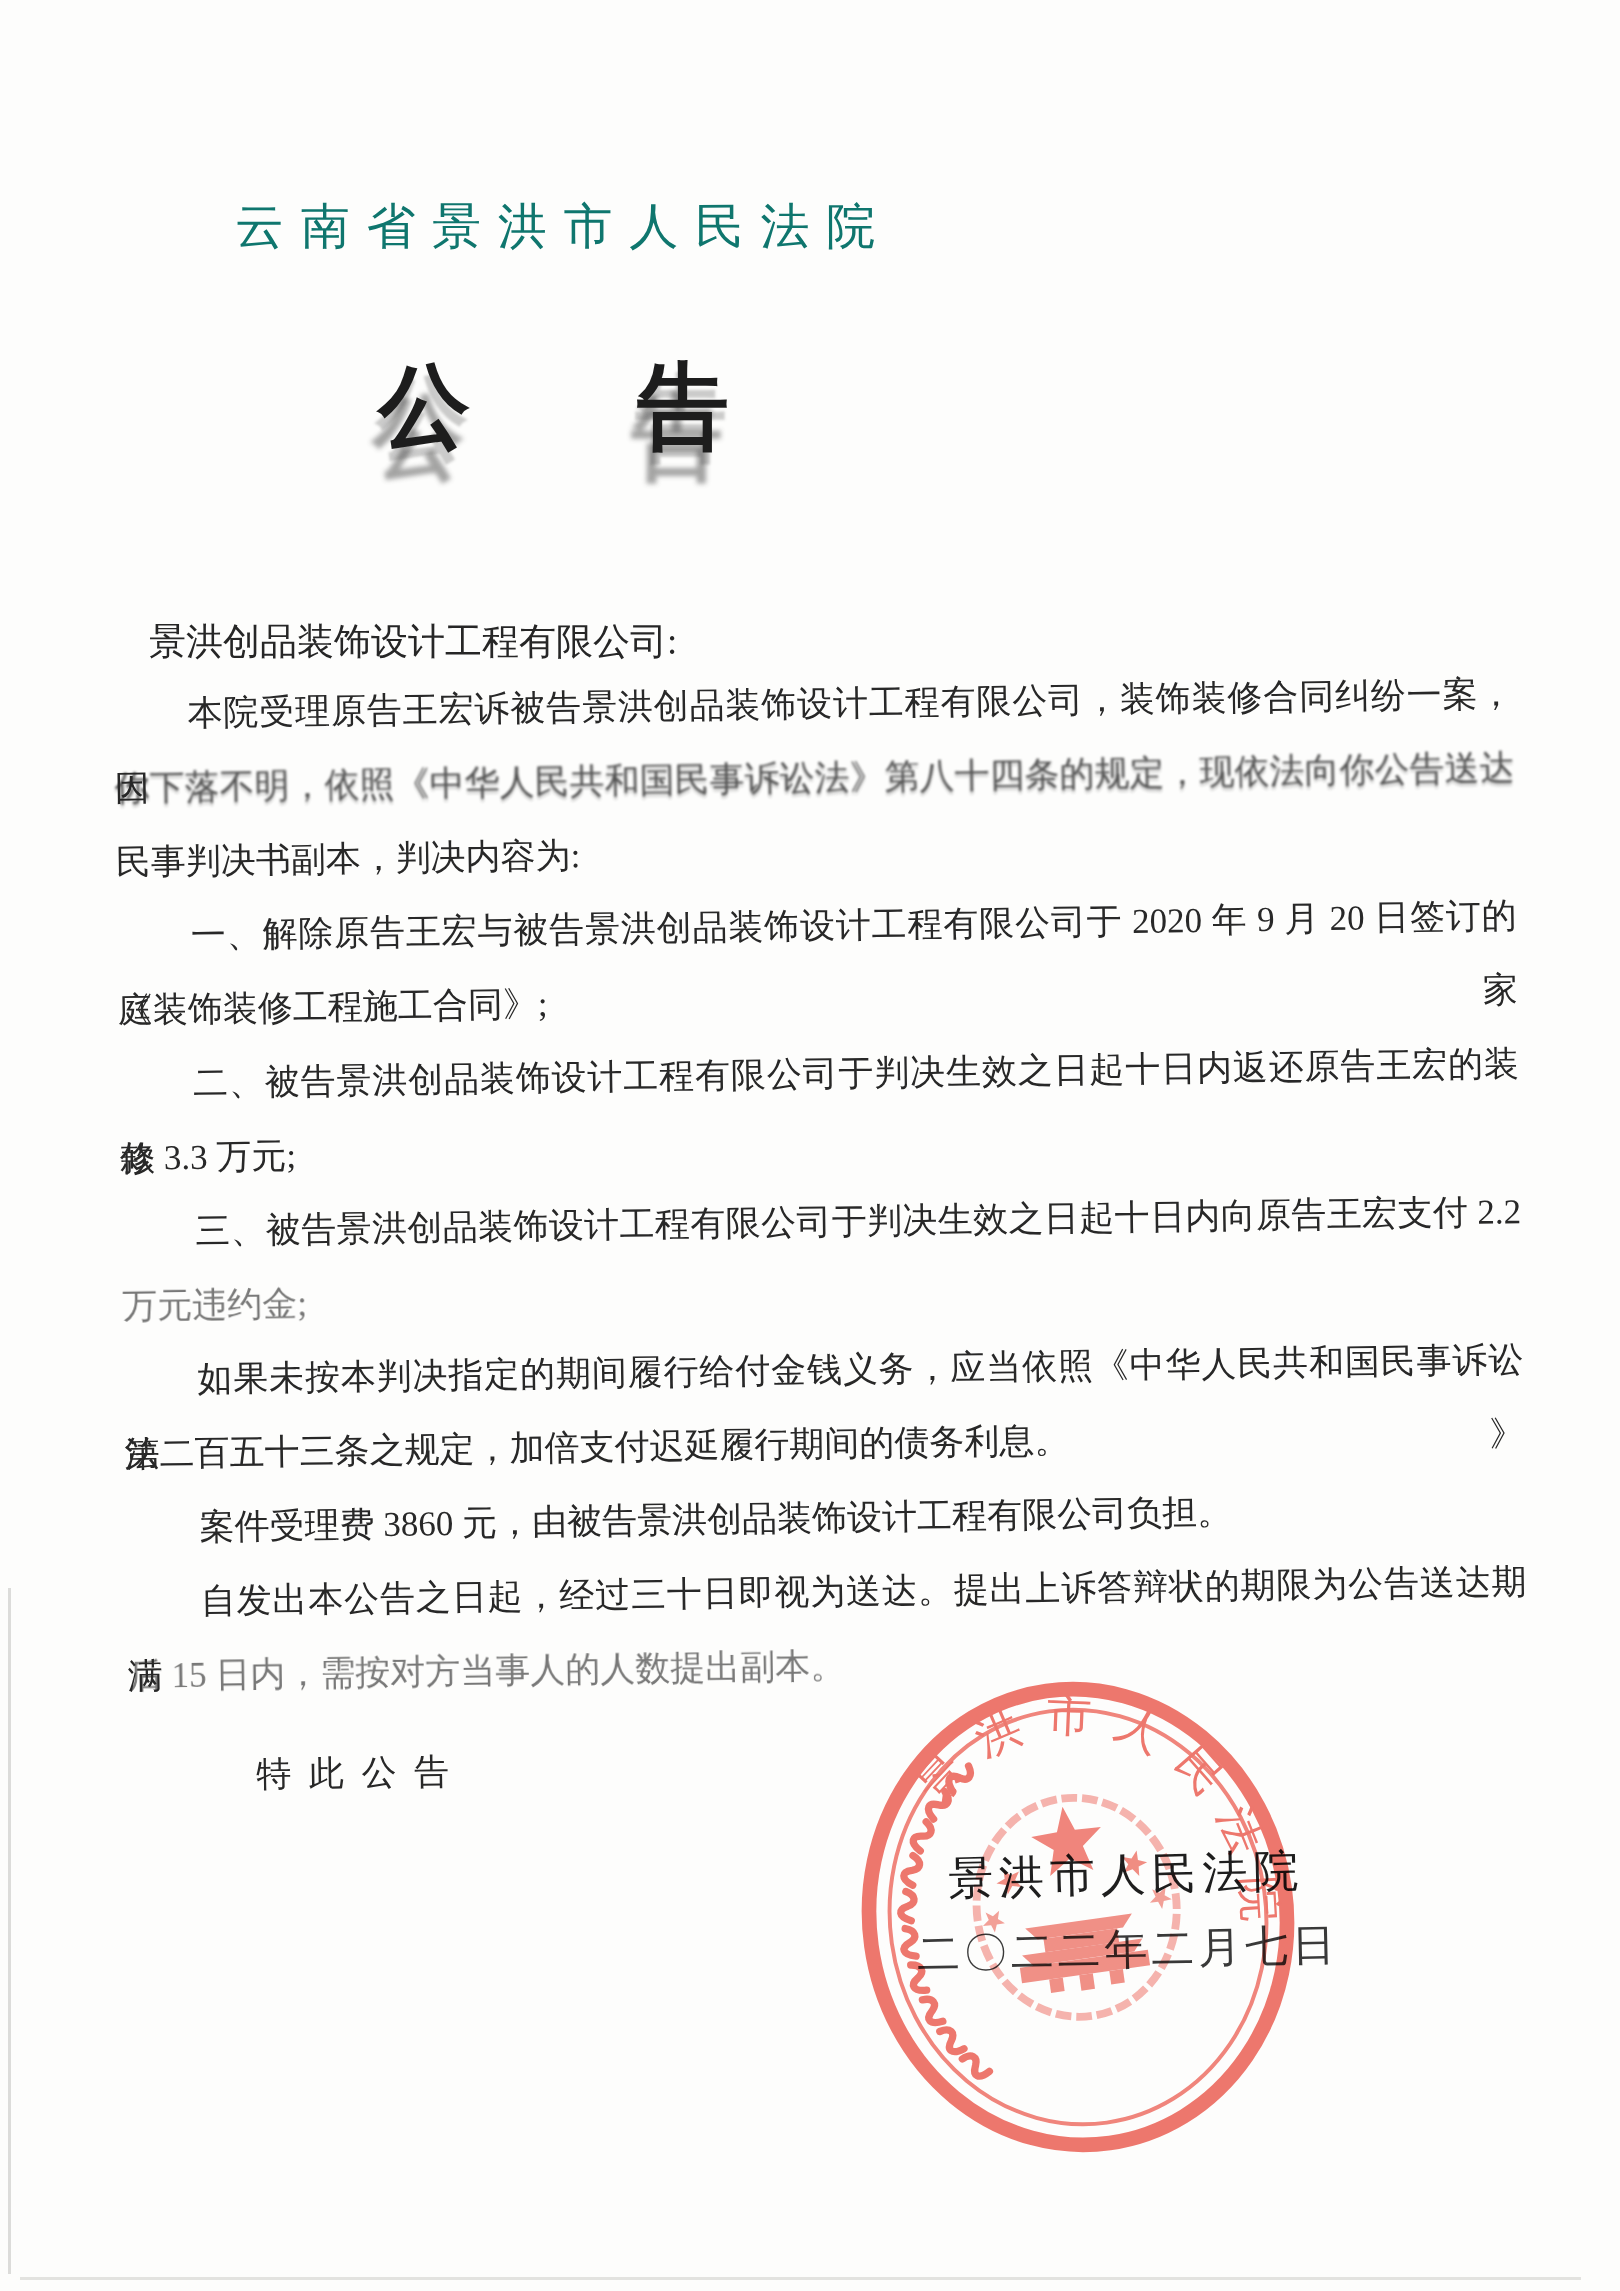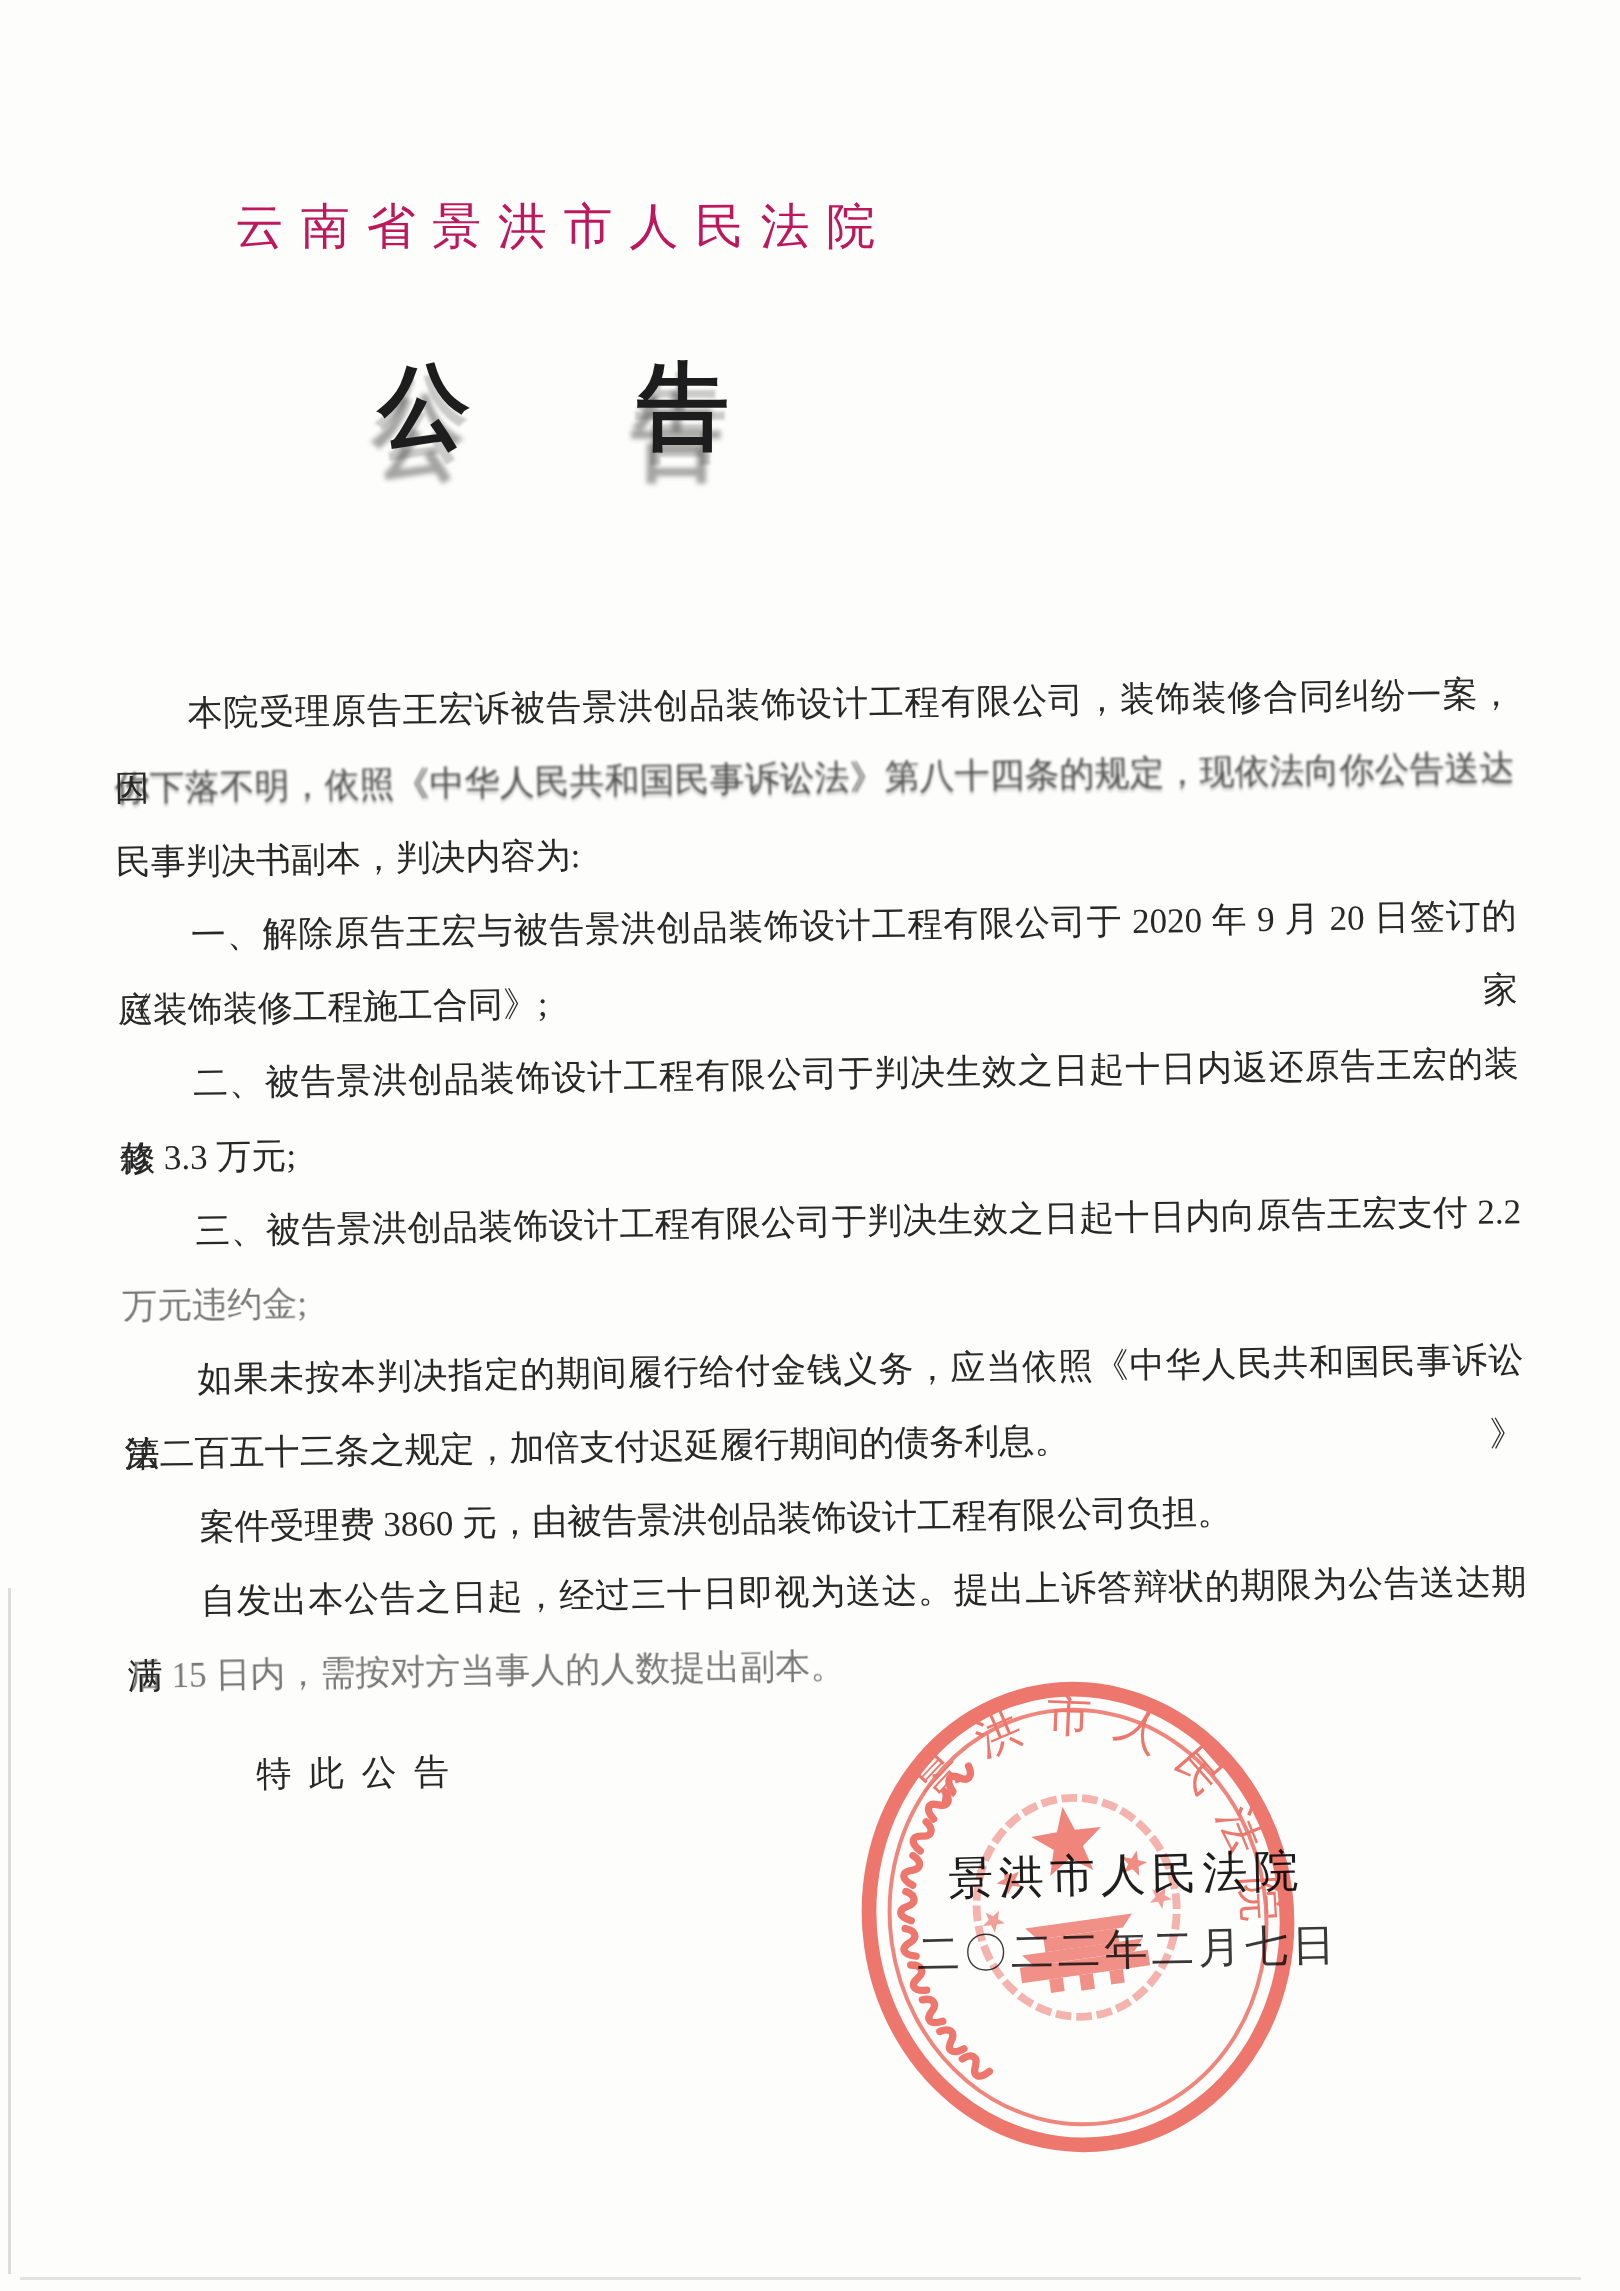--- a/index.html
+++ b/index.html
@@ -18,21 +18,21 @@
     background:#dcdcda;
   }
   .edge-bottom {
     position:absolute; left:19.6px; bottom:11.8px; right:39px; height:2.9px;
     background:#e3e3e0;
   }
   .court-header {
     position:absolute; left:230px; top:194px; width:667px;
     margin:0; text-align:center; white-space:nowrap;
     font-size:49px; font-weight:normal; letter-spacing:16.7px;
-    color:#be185d;
+    color:#0f766e;
   }
   .doc-title {
     position:absolute; left:230px; top:345px; width:647px;
     display:flex; justify-content:center; gap:167px;
     font-size:92px; font-weight:bold; color:#1d1d1d;
   }
   .doc-title span {
     text-shadow:-5.9px 31px 4.9px rgba(55,55,55,.45), -2px 11.8px 2.9px rgba(55,55,55,.25);
     filter:blur(0.3px);
   }
@@ -80,20 +80,21 @@
   <div class="edge-bottom"></div>
 
   <h1 class="court-header">云南省景洪市人民法院</h1>
 
   <div class="doc-title">
     <span>公</span>
     <span>告</span>
   </div>
 
 
+  <div class="addressee">景洪创品装饰设计工程有限公司:</div>
 
   <div class="body">
     <p class="ind j">本院受理原告王宏诉被告景洪创品装饰设计工程有限公司，装饰装修合同纠纷一案，因</p>
     <p class="j blur-heavy">你下落不明，依照《中华人民共和国民事诉讼法》第八十四条的规定，现依法向你公告送达</p>
     <p>民事判决书副本，判决内容为:</p>
     <p class="ind j">一、解除原告王宏与被告景洪创品装饰设计工程有限公司于 2020 年 9 月 20 日签订的《家</p>
     <p>庭装饰装修工程施工合同》;</p>
     <p class="ind j">二、被告景洪创品装饰设计工程有限公司于判决生效之日起十日内返还原告王宏的装修</p>
     <p>款 3.3 万元;</p>
     <p class="ind j">三、被告景洪创品装饰设计工程有限公司于判决生效之日起十日内向原告王宏支付 2.2</p>

